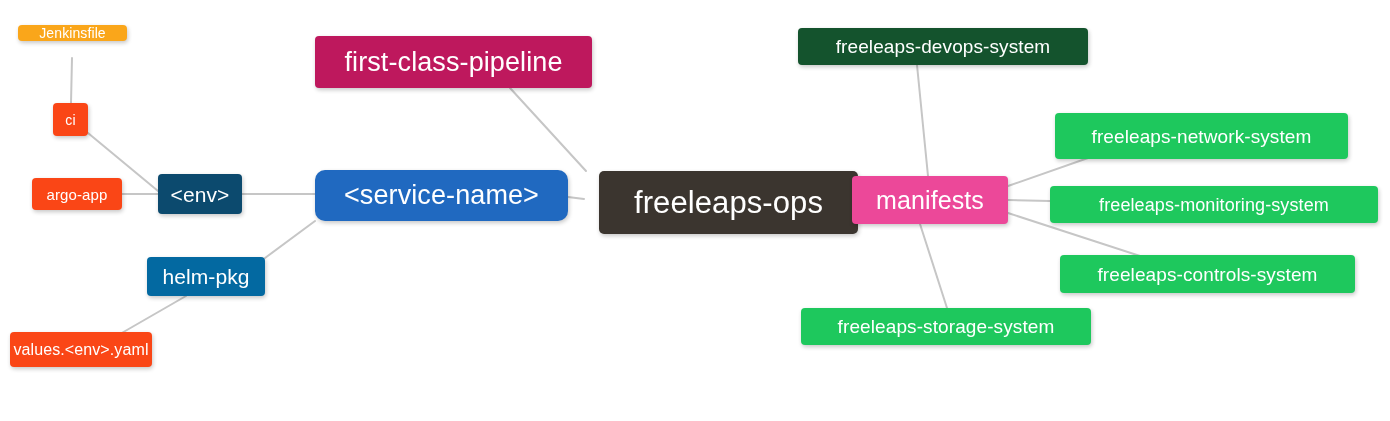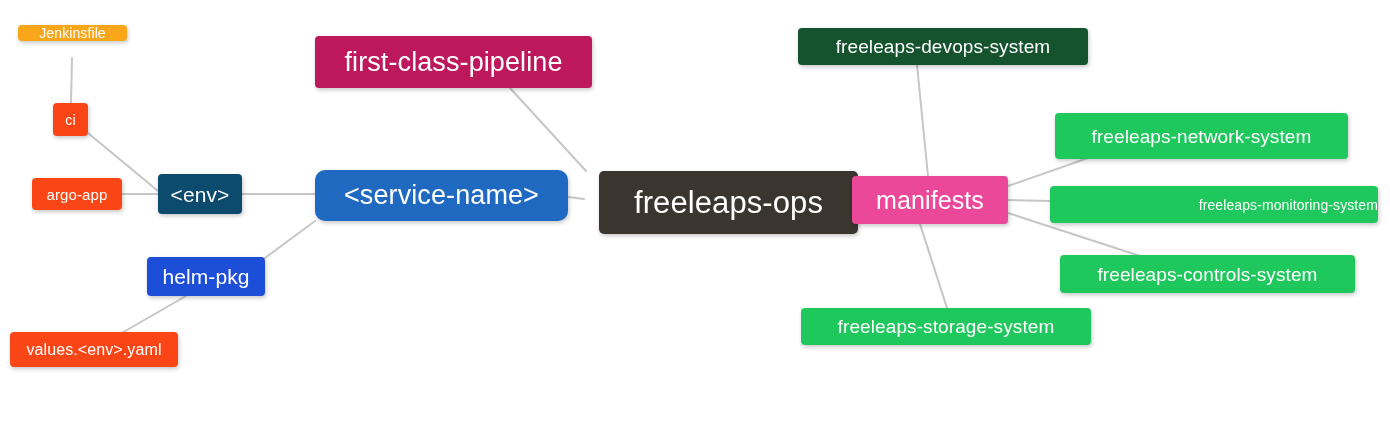--- a/index.html
+++ b/index.html
@@ -74,45 +74,45 @@
       </div>
       <div class="node" style="left: 53px; top: 103px; width: 35px; height: 33px; background: rgb(250, 70, 22); font-size: 14px;">
         <span>ci</span>
       </div>
       <div class="node" style="left: 32px; top: 178px; width: 90px; height: 32px; background: rgb(250, 70, 22); font-size: 15px;">
         <span>argo-app</span>
       </div>
       <div class="node" style="left: 158px; top: 174px; width: 84px; height: 40px; background: #0c4a6e; font-size: 21px;">
         <span>&lt;env&gt;</span>
       </div>
-      <div class="node" style="left: 147px; top: 257px; width: 118px; height: 39px; background: #1d4ed8; font-size: 21px;">
+      <div class="node" style="left: 147px; top: 257px; width: 118px; height: 39px; background: #0369a1; font-size: 21px;">
         <span>helm-pkg</span>
       </div>
-      <div class="node" style="left: 10px; top: 332px; width: 168px; height: 35px; background: rgb(250, 70, 22); font-size: 16px;">
+      <div class="node" style="left: 10px; top: 332px; width: 142px; height: 35px; background: rgb(250, 70, 22); font-size: 16px;">
         <span>values.&lt;env&gt;.yaml</span>
       </div>
       <div class="node" style="left: 315px; top: 36px; width: 277px; height: 52px; background: #be185d; font-size: 27px;">
         <span>first-class-pipeline</span>
       </div>
       <div class="node" style="left: 315px; top: 170px; width: 253px; height: 51px; background: rgb(32, 105, 192); font-size: 27px; border-radius: 10px;">
         <span>&lt;service-name&gt;</span>
       </div>
       <div class="node root" style="left: 584px; top: 171px; width: 259px; height: 63px; background: rgb(59, 53, 47); font-size: 31px;">
         <span>freeleaps-ops</span>
       </div>
       <div class="node" style="left: 852px; top: 176px; width: 156px; height: 48px; background: #ec4899; font-size: 25px;">
         <span>manifests</span>
       </div>
       <div class="node" style="left: 798px; top: 28px; width: 290px; height: 37px; background: #14532d; font-size: 19px;">
         <span>freeleaps-devops-system</span>
       </div>
       <div class="node" style="left: 1055px; top: 113px; width: 293px; height: 46px; background: rgb(30, 200, 93); font-size: 19px;">
         <span>freeleaps-network-system</span>
       </div>
-      <div class="node" style="left: 1050px; top: 186px; width: 328px; height: 37px; background: rgb(30, 200, 93); font-size: 14px; justify-content: flex-end;">
+      <div class="node" style="left: 1050px; top: 186px; width: 328px; height: 37px; background: rgb(30, 200, 93); font-size: 18px;">
         <span>freeleaps-monitoring-system</span>
       </div>
       <div class="node" style="left: 1060px; top: 255px; width: 295px; height: 38px; background: rgb(30, 200, 93); font-size: 19px;">
         <span>freeleaps-controls-system</span>
       </div>
       <div class="node" style="left: 801px; top: 308px; width: 290px; height: 37px; background: rgb(30, 200, 93); font-size: 19px;">
         <span>freeleaps-storage-system</span>
       </div>
     </div>
 </div>

